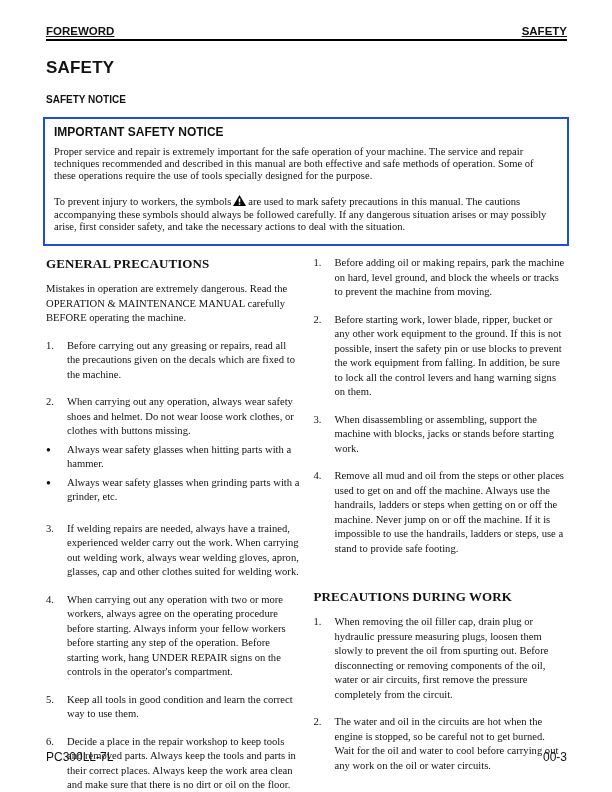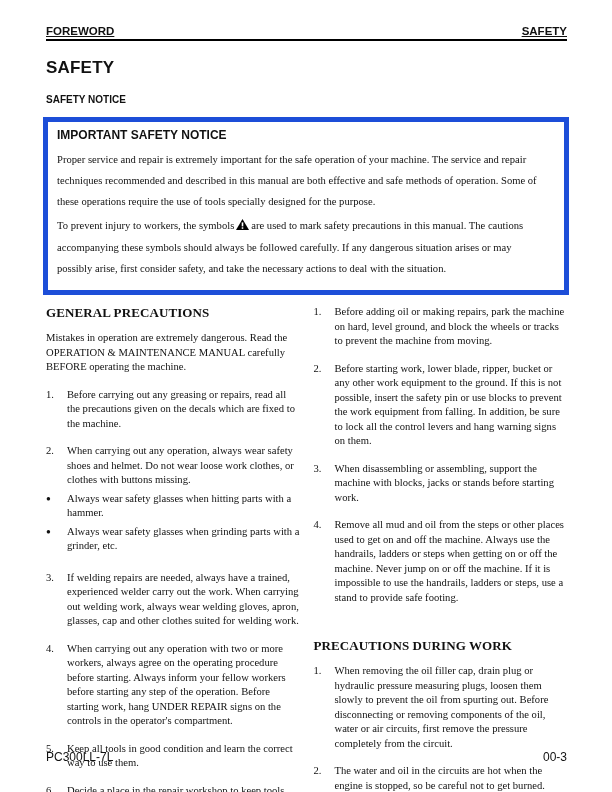--- a/index.html
+++ b/index.html
@@ -28,33 +28,33 @@
     font-size: 17px; font-weight: bold;
     margin: 17px 0 0 0; letter-spacing: .2px;
   }
   .section-title {
     font-family: "Liberation Sans", sans-serif;
     font-size: 10px; font-weight: bold;
     margin: 16px 0 12px 0;
   }
   
   .notice-box {
-    border: 5px solid #1d4ed8;
+    border: 2px solid #1d4ed8;
     margin-left: -3px; margin-right: -2px;
     padding: 6px 18px 11px 9px;
   }
   .notice-title {
     font-family: "Liberation Sans", sans-serif;
     font-size: 12px; font-weight: bold;
     margin: 0 0 7px 0;
   }
   .notice-box p {
-    margin: 0; font-size: 10.6px; line-height: 21px;
+    margin: 0; font-size: 10.6px; line-height: 12px;
   }
-  .notice-box p + p { margin-top: 3px; }
+  .notice-box p + p { margin-top: 13px; }
   .warn-icon { display: inline-block; vertical-align: -1px; margin: 0 2px; }
   
   .columns { display: flex; gap: 14px; margin-top: 10px; }
   .col { flex: 1 1 0; min-width: 0; }
   .col-heading {
     font-family: Liberation Serif, serif;
     font-size: 13px; font-weight: bold;
     margin: 0 0 10px 0; letter-spacing: .1px;
   }
   .col p.intro { margin: 0; font-size: 10.6px; line-height: 14.5px; }

